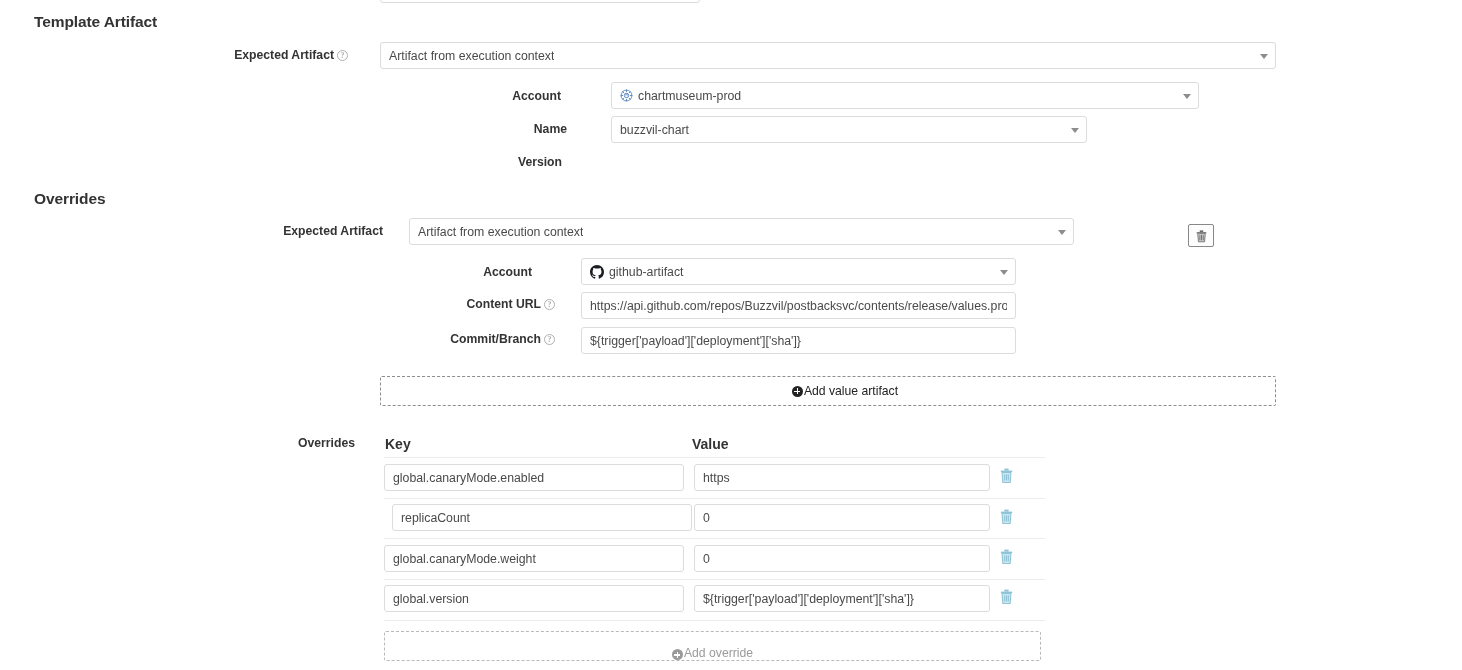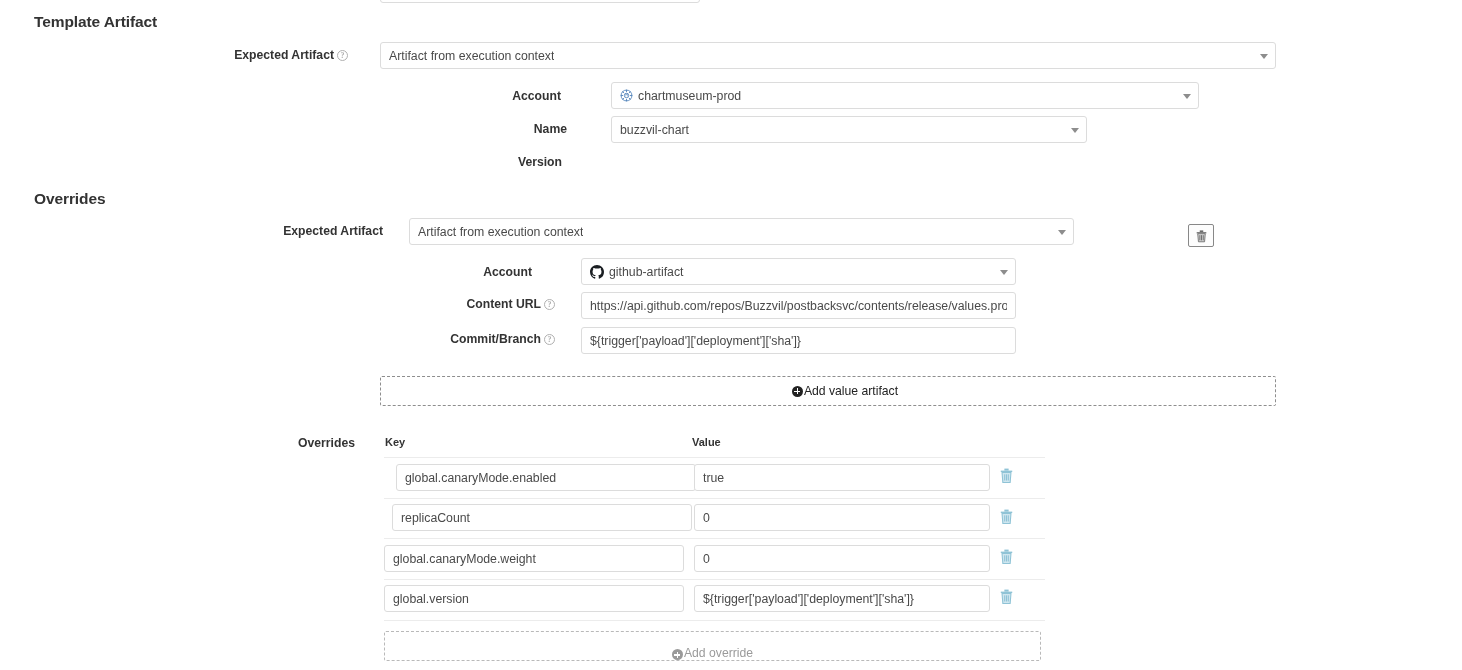--- a/index.html
+++ b/index.html
@@ -99,21 +99,21 @@
   }
   .plus-glyph::before, .plus-glyph::after {
     content: ""; position: absolute; background: #ffffff;
   }
   .plus-glyph::before { left: 2.5px; top: 5px; width: 6px; height: 1.6px; }
   .plus-glyph::after  { top: 2.5px; left: 4.7px; height: 6px; width: 1.6px; }
 
   
   .col-head {
     position: absolute;
-    font-size: 11px;
+    font-size: 14px;
     font-weight: bold;
     color: #333333;
   }
   .hrule { position: absolute; height: 1px; background: #ececec; }
   .del-btn-plain {
     position: absolute;
     width: 18px; height: 20px;
     cursor: pointer;
   }
   .del-btn-bordered {
@@ -231,25 +231,25 @@
   <div class="field-label" style="left:220px; top:436px; width:135px;">
     <span>Overrides</span>
   </div>
 
   <div class="col-head" style="left:385px; top:436px;">Key</div>
   <div class="col-head" style="left:692px; top:436px;">Value</div>
 
   <div class="hrule" style="left:384px; top:457px; width:661px;"></div>
 
   <div>
-    <div class="ctl" style="left:396px; top:464px; width:300px;">
+    <div class="ctl" style="left:384px; top:464px; width:300px;">
       <span class="val">global.canaryMode.enabled</span>
     </div>
     <div class="ctl" style="left:694px; top:464px; width:296px;">
-      <span class="val">true</span>
+      <span class="val">https</span>
     </div>
     <div class="del-btn-plain" style="left:999px; top:467px;">
       <svg width="15" height="17" viewBox="0 0 14 16">
         <rect x="1.6" y="3.4" width="10.8" height="1.3" fill="#8fc3d6"></rect>
         <rect x="5" y="1.5" width="4" height="1.9" fill="#8fc3d6"></rect>
         <path d="M2.8 5.2h8.4l-0.75 9.3H3.55z" fill="#cfe6ef" stroke="#8fc3d6" stroke-width="1"></path>
         <rect x="4.8" y="6.9" width="1" height="5.8" fill="#8fc3d6"></rect>
         <rect x="6.5" y="6.9" width="1" height="5.8" fill="#8fc3d6"></rect>
         <rect x="8.2" y="6.9" width="1" height="5.8" fill="#8fc3d6"></rect>
       </svg>

